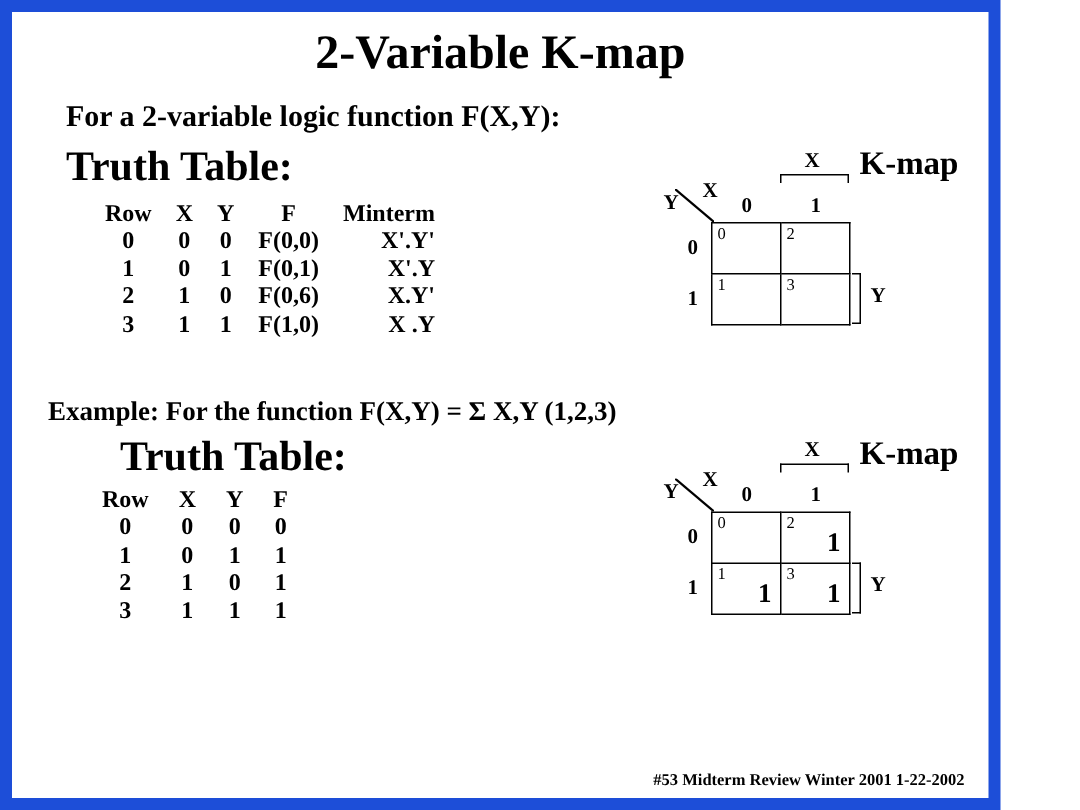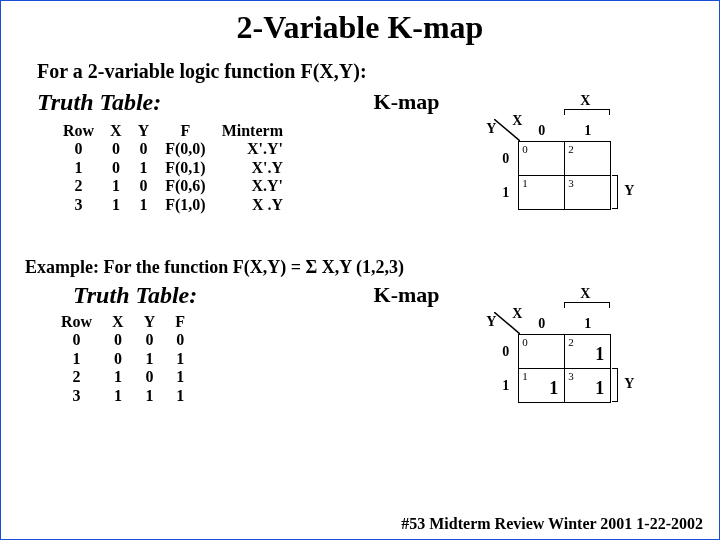--- a/index.html
+++ b/index.html
@@ -1,38 +1,38 @@
 <!DOCTYPE html>
 <html><head>
 <meta charset="utf-8">
 <style>
   * { margin: 0; padding: 0; box-sizing: border-box; }
   body { font-family: "Times New Roman", serif; background: #fff; }
-  .page { width: 720px; height: 540px; border: 1px solid #1d4ed8; position: relative; padding: 8px 20px; }
+  .page { width: 667px; height: 540px; border: 8px solid #1d4ed8; position: relative; padding: 8px 20px; }
   .title { font-size: 32px; font-weight: bold; text-align: center; margin-bottom: 2px; }
   .subtitle { font-size: 20px; font-weight: bold; margin: 14px 0 6px 16px; }
-  .section-label { font-size: 24px; font-weight: bold; font-style: italic; }
+  .section-label { font-size: 28px; font-weight: bold; }
   .row1 { display: flex; align-items: flex-start; }
   .left1 { width: 52%; }
   .right1 { width: 48%; }
   .truth { font-size: 16px; font-weight: bold; border-collapse: collapse; margin-left: 34px; margin-top: 6px; }
   .truth td { padding: 0 8px; text-align: center; line-height: 1.15; }
   .truth td.lal { text-align: right; }
-  .kmap-title { font-size: 22px; font-weight: bold; text-align: left; margin-bottom: 10px; }
+  .kmap-title { font-size: 22px; font-weight: bold; text-align: right; margin-bottom: 10px; }
   .km { border-collapse: collapse; margin: 0 auto; }
   .km td { width: 46px; height: 34px; border: 1.5px solid #000; position: relative; }
   .km td .sup { position: absolute; top: 1px; left: 3px; font-size: 11px; }
   .km td .val { position: absolute; right: 6px; bottom: 3px; font-size: 18px; font-weight: bold; }
   .km-labels { position: relative; width: 180px; margin: 0 auto; }
   .lbl { position: absolute; font-size: 14px; font-weight: bold; }
   .ex-label { font-size: 18px; font-weight: bold; margin: 22px 0 4px 4px; }
   .truth2 { font-size: 16px; font-weight: bold; border-collapse: collapse; margin-left: 30px; margin-top: 4px; }
   .truth2 td { padding: 0 10px; text-align: center; line-height: 1.15; }
   .footer1 { position: absolute; right: 16px; bottom: 24px; font-size: 20px; font-weight: bold; text-decoration: underline; }
-  .footer2 { position: absolute; right: 16px; bottom: 6px; font-size: 16px; font-weight: bold; }
+  .footer2 { position: absolute; right: 16px; bottom: 6px; font-size: 11px; font-weight: bold; }
   .bracket-x { position: absolute; border-top: 1.5px solid #000; border-left: 1.5px solid #000; border-right: 1.5px solid #000; height: 6px; }
   .bracket-y { position: absolute; border-right: 1.5px solid #000; border-top: 1.5px solid #000; border-bottom: 1.5px solid #000; width: 6px; }
 </style>
 </head>
 <body>
 
 <div class="page">
   <div class="title">2-Variable K-map</div>
   <div class="subtitle">For a 2-variable logic function F(X,Y):</div>
 

